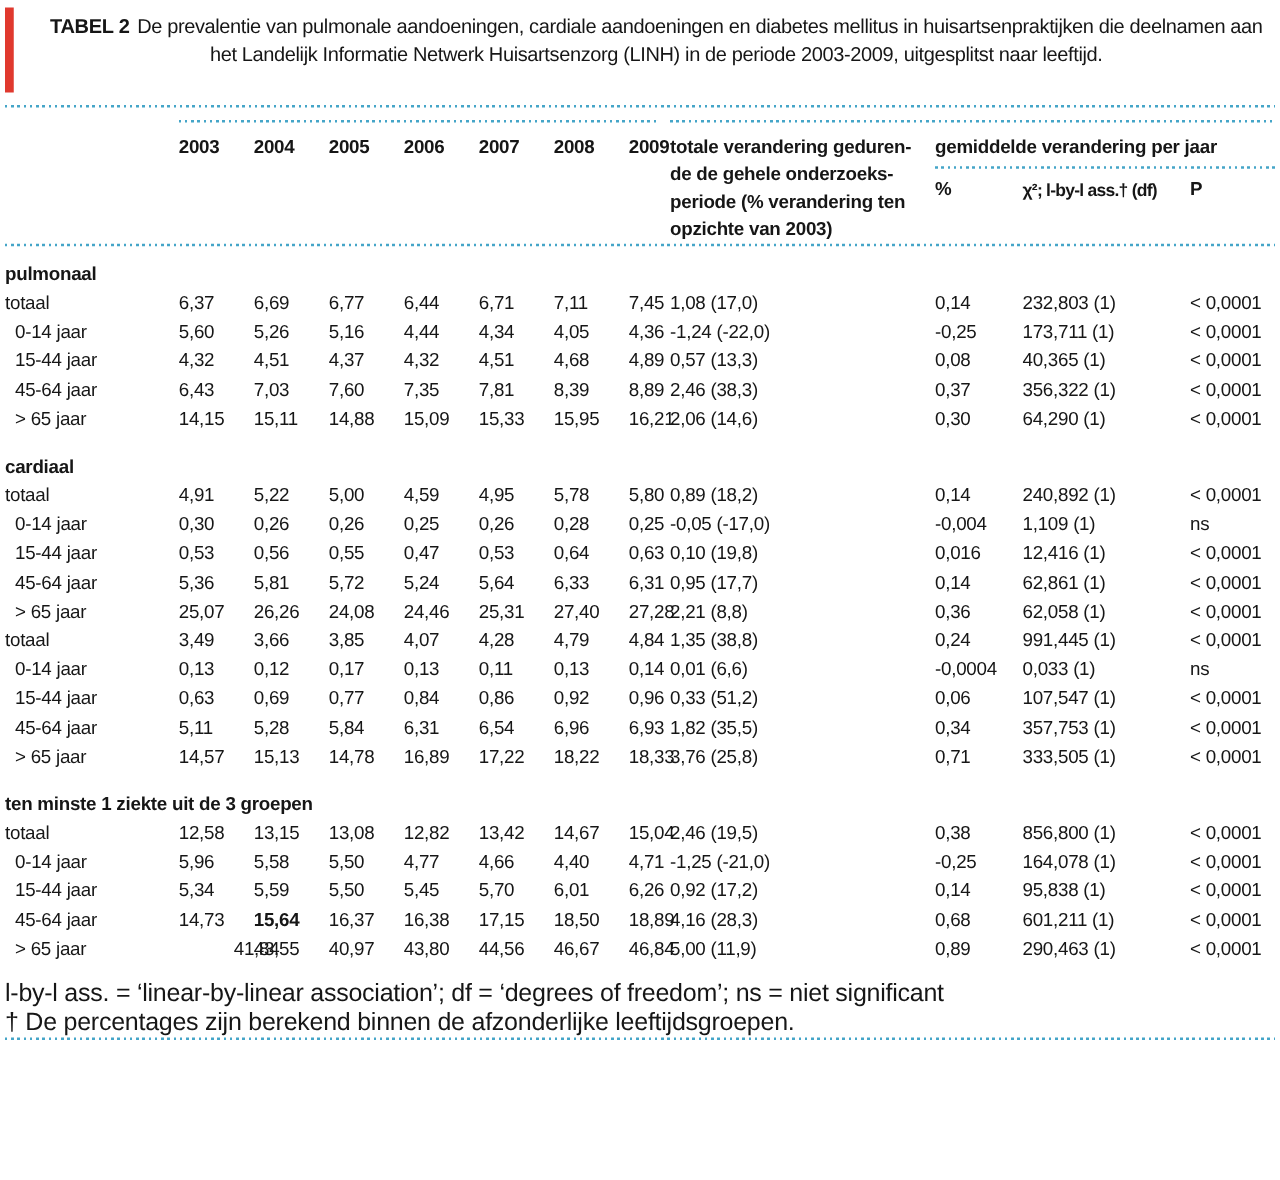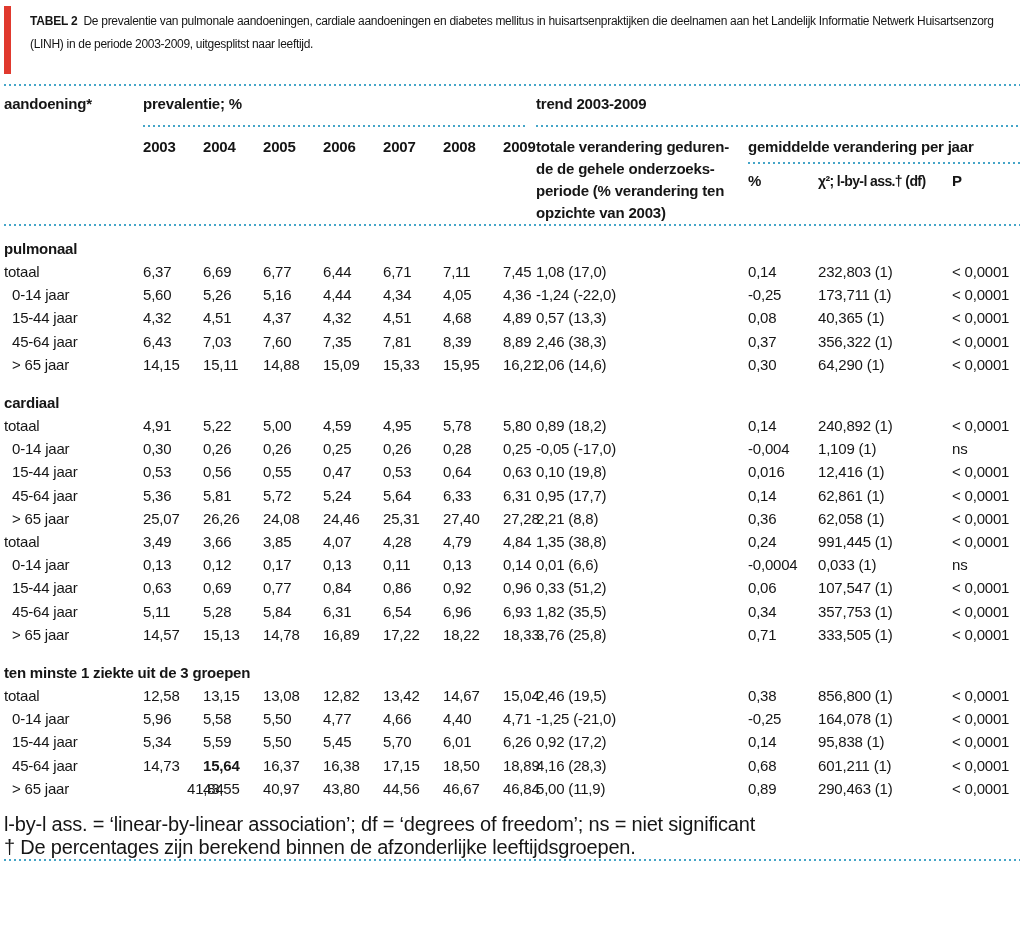--- a/index.html
+++ b/index.html
@@ -9,21 +9,21 @@
     color:#161616;
     -webkit-font-smoothing:antialiased;
     overflow:hidden;
   }
   .page { position:relative; width:1016px; padding:0 4px; --dot:#45a5c8;
           --cols:139px 60px 60px 60px 60px 60px 60px 33px 212px 70px 134px 1fr; }
 
   
   .title-wrap { position:relative; padding:10px 0 0 26px; min-height:74px; }
   .red-bar { position:absolute; left:0; top:6px; width:7px; height:68px; background:#e0392e; }
-  .title-text { font-size:12px; line-height:23px; letter-spacing:-0.3px; max-width:990px; }
+  .title-text { font-size:16px; line-height:23px; letter-spacing:-0.3px; max-width:990px;text-align:center; }
   .title-text b { font-weight:700; letter-spacing:-0.2px; padding-right:6px; }
 
   
   .dotted { height:2px; background-image:repeating-linear-gradient(to right, var(--dot) 0 2px, transparent 2px 5px); }
   .dotted.full { margin:0; }
 
   
   .grid { display:grid; grid-template-columns:var(--cols); }
   .cell { white-space:nowrap; overflow:visible; }
 
@@ -59,25 +59,20 @@
 
   <div class="title-wrap">
     <div class="red-bar"></div>
     <div class="title-text">
       <b>TABEL 2</b><span>De prevalentie van pulmonale aandoeningen, cardiale aandoeningen en diabetes mellitus in huisartsenpraktijken die deelnamen aan het Landelijk Informatie Netwerk Huisartsenzorg (LINH) in de periode 2003-2009, uitgesplitst naar leeftijd.</span>
     </div>
   </div>
 
   <div class="dotted full"></div>
 
-  <div class="grid hdr hdr-row1">
-    <div class="cell" style="grid-column:1">aandoening*</div>
-    <div class="cell" style="grid-column:2 / 9">prevalentie; %</div>
-    <div class="cell" style="grid-column:9 / 13">trend 2003-2009</div>
-  </div>
 
   <div class="grid hdr-rules">
     <div class="dotted prev"></div>
     <div class="dotted trend"></div>
   </div>
 
   <div class="grid hdr hdr-row2">
     <div class="cell" style="grid-column:2">2003</div>
     <div class="cell" style="grid-column:3">2004</div>
     <div class="cell" style="grid-column:4">2005</div>

